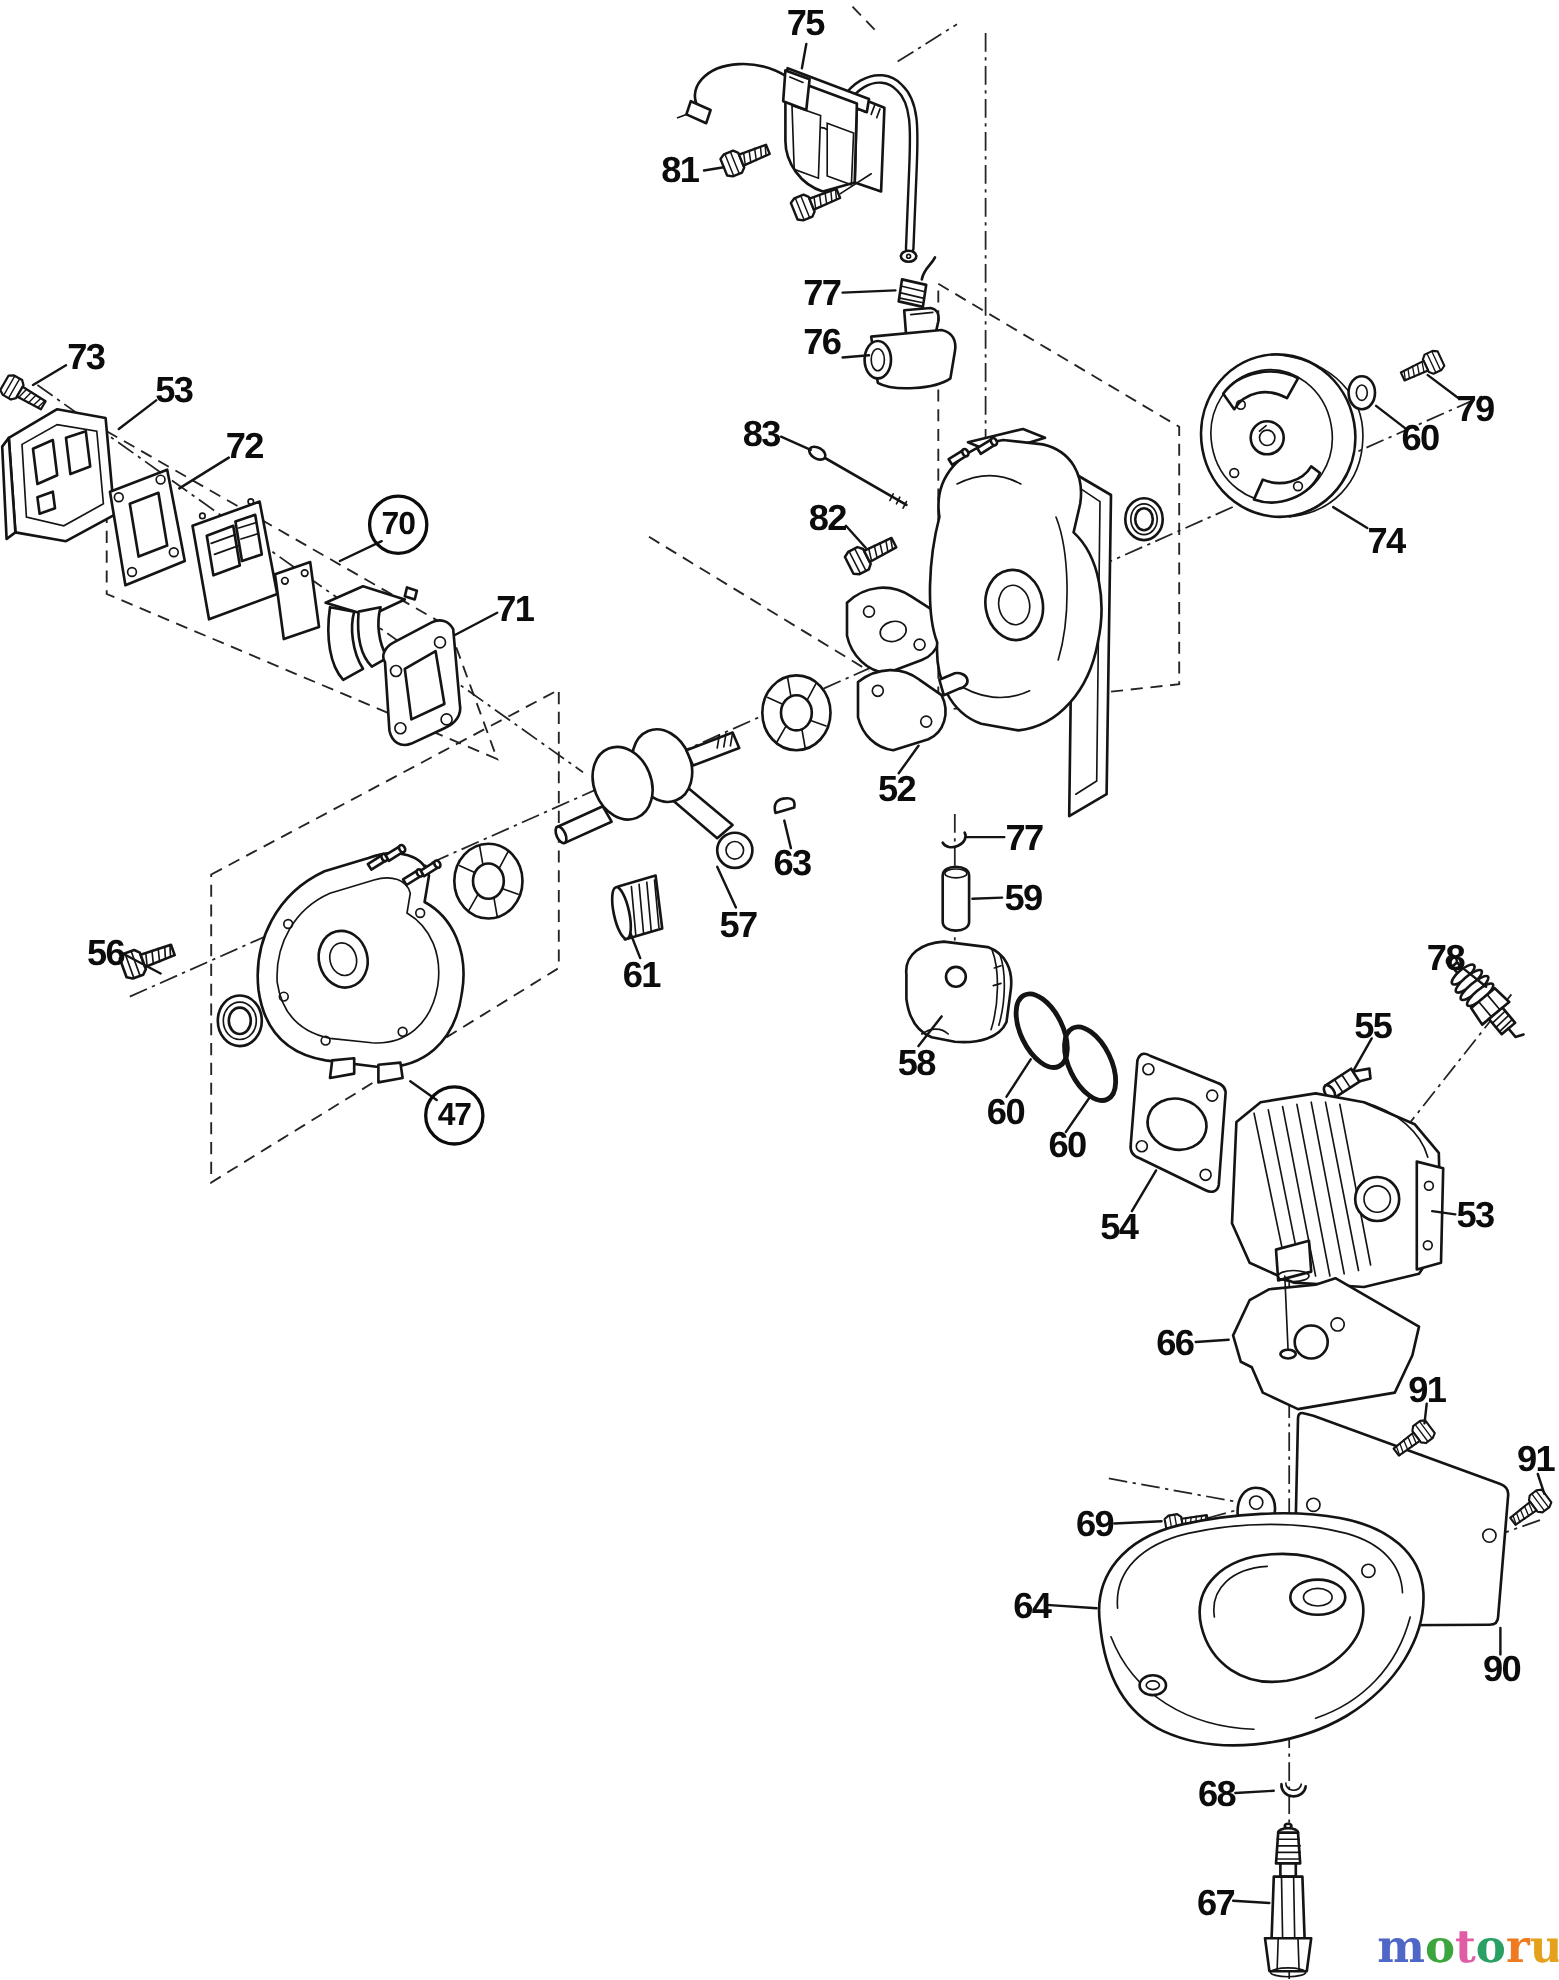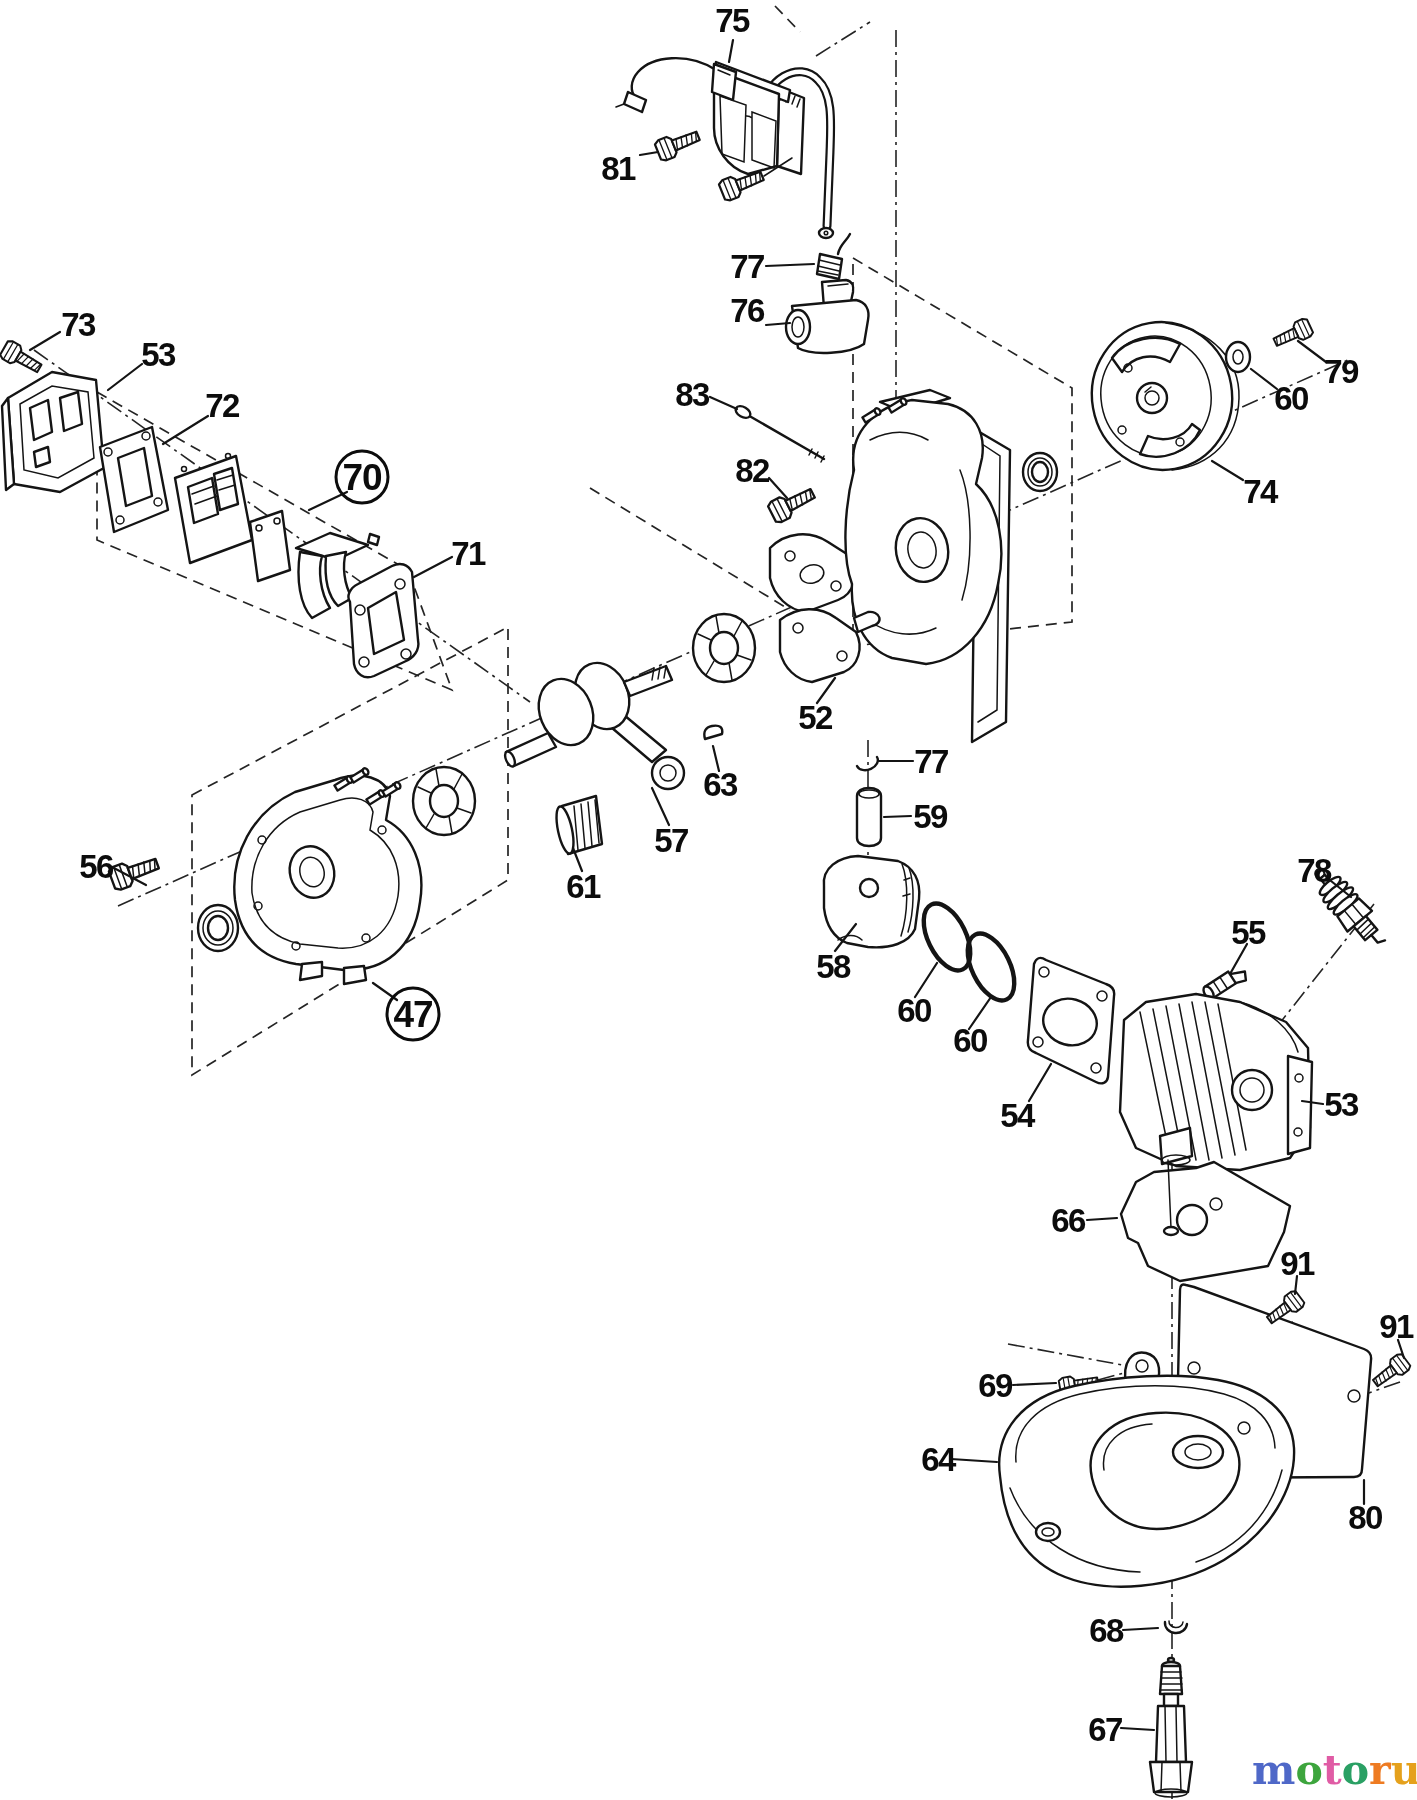--- a/index.html
+++ b/index.html
@@ -2,21 +2,21 @@
 <html><head>
 <meta charset="utf-8">
 <style>
   html,body{margin:0;padding:0;background:#fff;}
   .stage{position:relative;width:1417px;height:1800px;background:#ffffff;overflow:hidden;
          font-family:"Liberation Sans",sans-serif;}
   .art{position:absolute;left:0;top:0;}
   .lbl{position:absolute;transform:translate(-50%,-50%);font-weight:800;font-size:33px;
        letter-spacing:-1.5px;color:#0c0c0c;white-space:nowrap;line-height:1;}
   .lbl.circ{border:3.2px solid #0c0c0c;border-radius:50%;width:49px;height:49px;
-       display:flex;align-items:center;justify-content:center;font-size:37px;letter-spacing:-1px;}
+       display:flex;align-items:center;justify-content:center;font-size:29px;letter-spacing:-1px;}
   .wm{position:absolute;left:1252px;top:1750px;font-family:"DejaVu Serif",serif;
       font-weight:700;font-size:41px;line-height:1;white-space:nowrap;}
   
   .o{fill:#fff;stroke:#141414;stroke-width:2.4;stroke-linejoin:round;stroke-linecap:round;}
   .l{fill:none;stroke:#141414;stroke-width:2.4;stroke-linecap:round;stroke-linejoin:round;}
   .t{fill:none;stroke:#141414;stroke-width:1.5;stroke-linecap:round;}
   .dd{fill:none;stroke:#242424;stroke-width:1.6;stroke-dasharray:17 5 3 5;}
   .ds{fill:none;stroke:#242424;stroke-width:1.7;stroke-dasharray:11 7;}
   .ld{fill:none;stroke:#141414;stroke-width:2.2;stroke-linecap:round;}
   .thick{fill:none;stroke:#141414;stroke-width:9;stroke-linecap:round;}
@@ -357,21 +357,21 @@
     M582,871 L573,848 M835,951 L856,924 M915,997 L937,963 M969,1029 L991,997
     M1331,881 L1351,897 M1247,944 L1230,974 M1323,1104 L1302,1101
     M1029,1101 L1051,1064 M1087,1220 L1117,1218
     M1297,1276 L1295,1294 M1398,1340 L1404,1358 M1013,1385 L1056,1383
     M951,1459 L997,1462 M1364,1504 L1364,1480 M1123,1630 L1158,1628
     M1121,1728 L1154,1730"></path>
 </svg>
 
 <div>
   <div class="lbl" style="left:732px;top:20px">75</div>
-  <div class="lbl" style="left:618px;top:168px">81</div>
+  <div class="lbl" style="left:618px;top:154px">81</div>
   <div class="lbl" style="left:747px;top:266px">77</div>
   <div class="lbl" style="left:747px;top:310px">76</div>
   <div class="lbl" style="left:78px;top:324px">73</div>
   <div class="lbl" style="left:158px;top:354px">53</div>
   <div class="lbl" style="left:222px;top:405px">72</div>
   <div class="lbl circ" style="left:362px;top:477px">70</div>
   <div class="lbl" style="left:468px;top:553px">71</div>
   <div class="lbl" style="left:692px;top:394px">83</div>
   <div class="lbl" style="left:752px;top:470px">82</div>
   <div class="lbl" style="left:1341px;top:371px">79</div>
@@ -390,21 +390,21 @@
   <div class="lbl circ" style="left:413px;top:1014px">47</div>
   <div class="lbl" style="left:1314px;top:870px">78</div>
   <div class="lbl" style="left:1248px;top:932px">55</div>
   <div class="lbl" style="left:1341px;top:1104px">53</div>
   <div class="lbl" style="left:1017px;top:1115px">54</div>
   <div class="lbl" style="left:1068px;top:1220px">66</div>
   <div class="lbl" style="left:1297px;top:1263px">91</div>
   <div class="lbl" style="left:1396px;top:1326px">91</div>
   <div class="lbl" style="left:995px;top:1385px">69</div>
   <div class="lbl" style="left:938px;top:1459px">64</div>
-  <div class="lbl" style="left:1365px;top:1517px">80</div>
+  <div class="lbl" style="left:1365px;top:1517px">90</div>
   <div class="lbl" style="left:1106px;top:1630px">68</div>
   <div class="lbl" style="left:1105px;top:1729px">67</div>
 </div>
 
 <div class="wm">
   <span style="color: rgb(79, 104, 200);">m</span><span style="color: rgb(61, 165, 61);">o</span><span style="color: rgb(224, 92, 165);">t</span><span style="color: rgb(42, 160, 100);">o</span><span style="color: rgb(238, 123, 34);">r</span><span style="color: rgb(229, 161, 28);">u</span>
 </div>
 
 </div>
 

